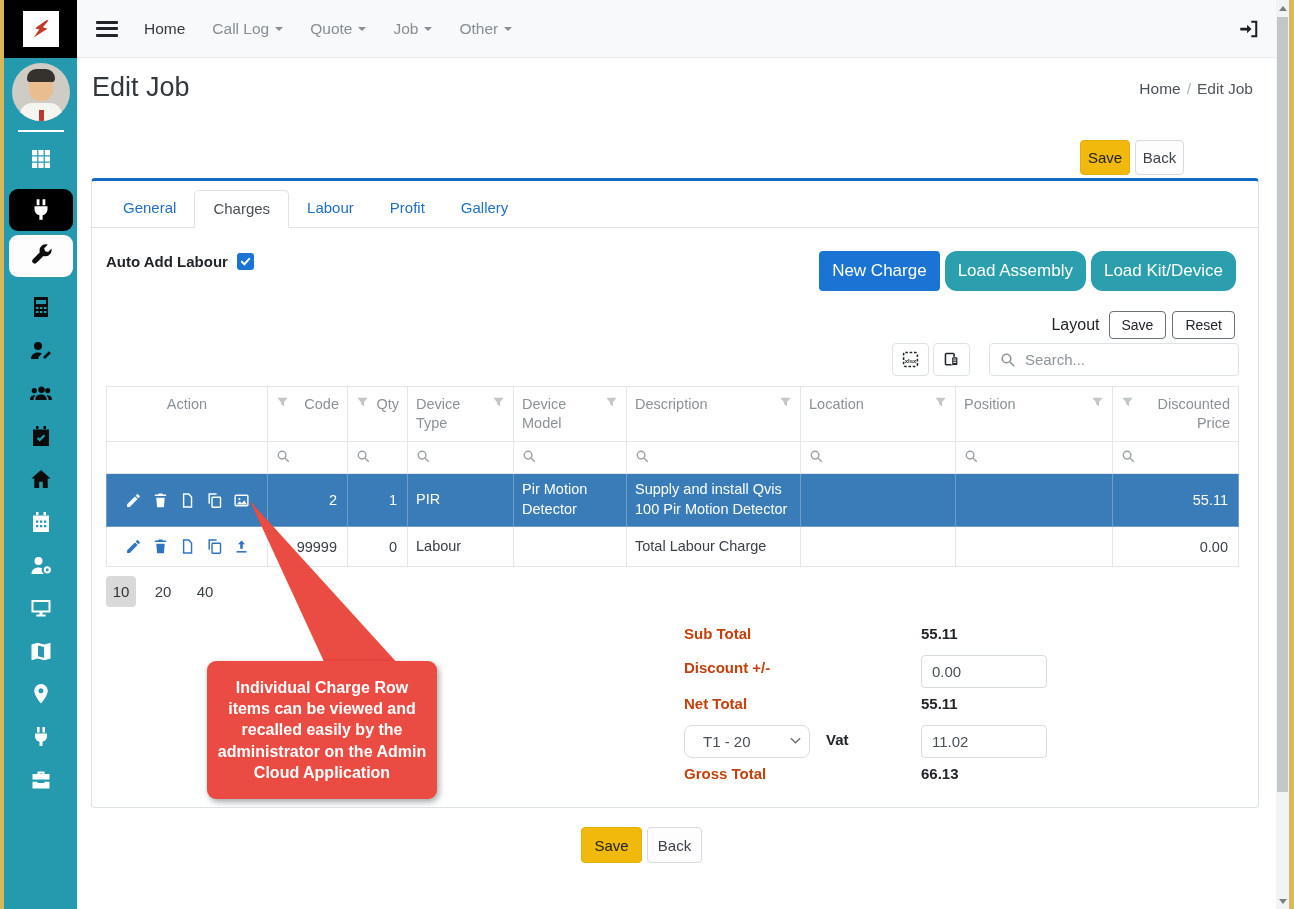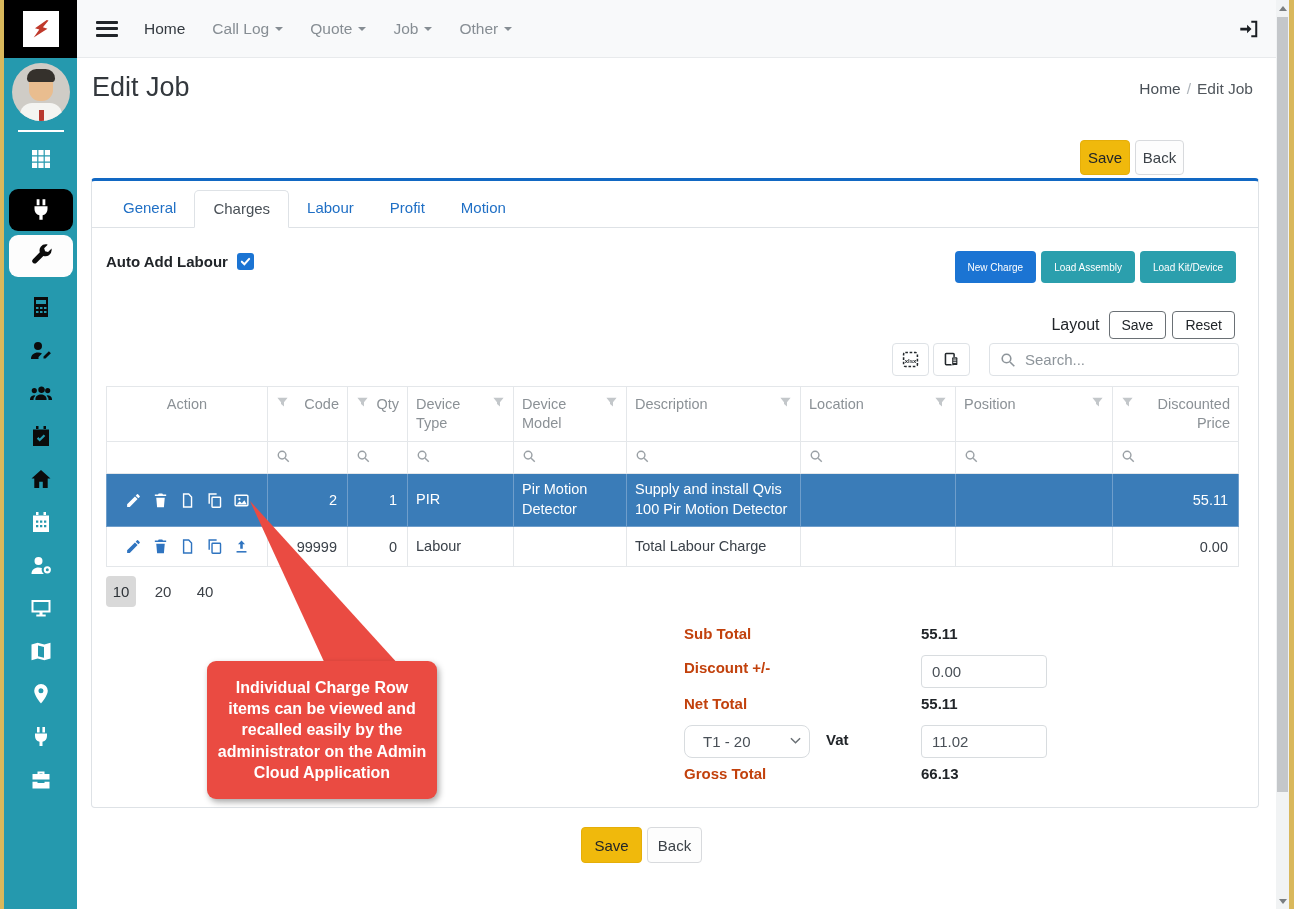--- a/index.html
+++ b/index.html
@@ -71,23 +71,23 @@
   .tabs { position:absolute; left:0; right:0; top:9px; display:flex; padding-left:13px; border-bottom:1px solid #dee2e6; }
   .tab { padding:9px 18px 10px; font-size:15px; color:#1f6fc5; cursor:pointer; }
   .tab.active { background:#fff; color:#495057; border:1px solid #dee2e6; border-bottom:1px solid #fff; margin-bottom:-1px; border-radius:5px 5px 0 0; }
 
   .auto-labour { position:absolute; left:14px; top:72px; display:flex; align-items:center; gap:9px; }
   .auto-labour .lbl { font-size:15px; font-weight:bold; color:#212529; }
   .checkbox { width:17px; height:17px; background:#1b74d3; border-radius:3px; display:flex; align-items:center; justify-content:center; cursor:pointer; }
   .checkbox svg { width:11px; height:11px; }
 
   .charge-btns { position:absolute; right:22px; top:70px; display:flex; gap:5px; }
-  .charge-btns .btn { height:32px; padding:0 12px; font-size:10px; color:#fff; }
+  .charge-btns .btn { height:40px; padding:0 12px; font-size:17px; color:#fff; }
   .btn-blue { background:#1b74d3; }
-  .btn-teal { background:#2b9fad; }
+  .btn-teal { background:#2b9fad;border-radius:12px; }
 
   .layout-row { position:absolute; right:23px; top:130px; display:flex; align-items:center; gap:6px; }
   .layout-row .lbl { font-size:16px; color:#212529; margin-right:3px; }
   .btn-outline { background:#fff; border:1px solid #6a7075; color:#212529; border-radius:4px; font-size:14px; padding:5px 12px; cursor:pointer; }
 
   .toolbar-icons { position:absolute; left:800px; top:162px; display:flex; gap:4px; }
   .tool-btn { width:37px; height:33px; background:#fff; border:1px solid #dee2e6; border-radius:4px; display:flex; align-items:center; justify-content:center; color:#23282c; cursor:pointer; }
   .search-box { position:absolute; left:897px; top:162px; width:250px; height:33px; border:1px solid #dee2e6; border-radius:4px; background:#fff; display:flex; align-items:center; padding:0 10px; }
   .search-box svg { width:16px; height:16px; color:#8d949a; flex:0 0 auto; }
   .search-box input { border:none; outline:none; font-size:15px; color:#495057; margin-left:9px; width:100%; font-family:inherit; background:transparent; }
@@ -282,21 +282,21 @@
   <button class="btn btn-amber top-save">Save</button>
   <button class="btn btn-light top-back">Back</button>
 
   <section class="card">
 
     <div class="tabs">
       <span class="tab">General</span>
       <span class="tab active">Charges</span>
       <span class="tab">Labour</span>
       <span class="tab">Profit</span>
-      <span class="tab">Motion</span>
+      <span class="tab">Gallery</span>
     </div>
 
     <div class="auto-labour">
       <span class="lbl">Auto Add Labour</span>
       <span class="checkbox">
         <svg viewBox="0 0 12 12">
             <path d="M2 6.2l2.8 2.8L10 3.2" stroke="#fff" stroke-width="2.2" fill="none" stroke-linecap="round"></path>
           </svg>
       </span>
     </div>

